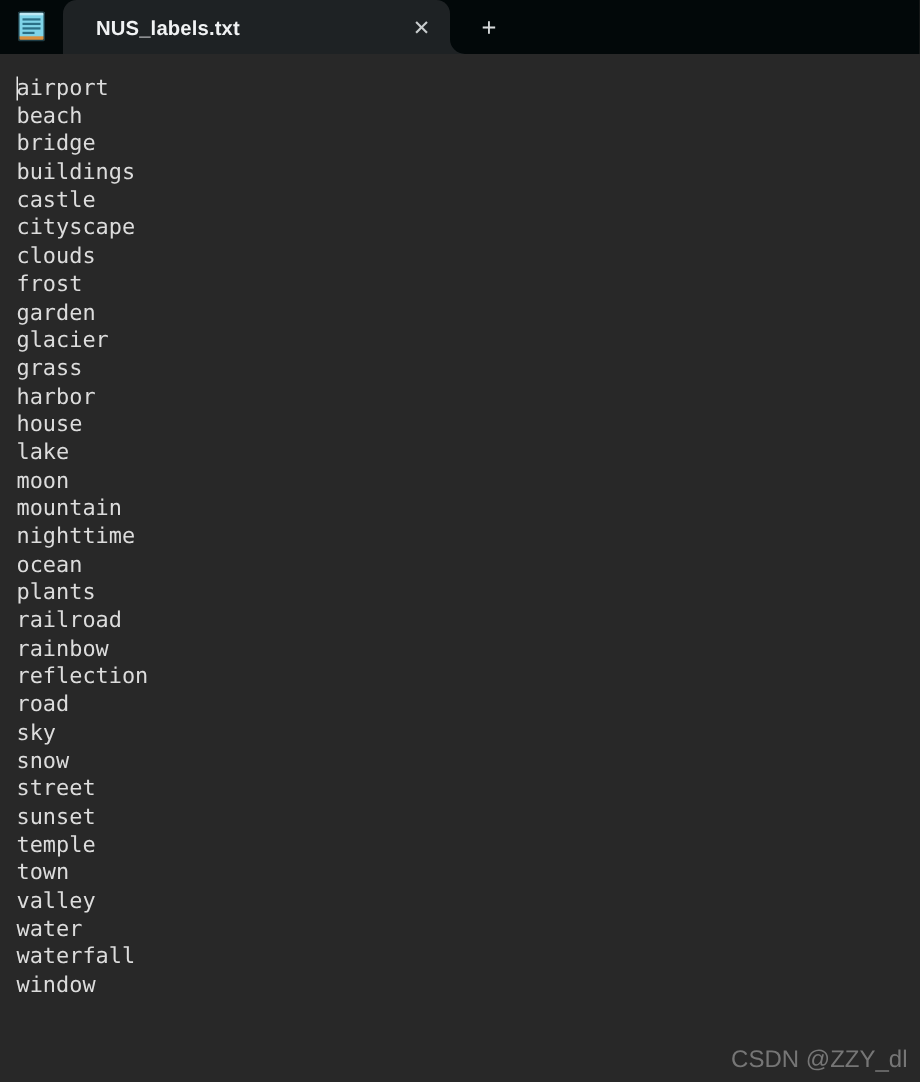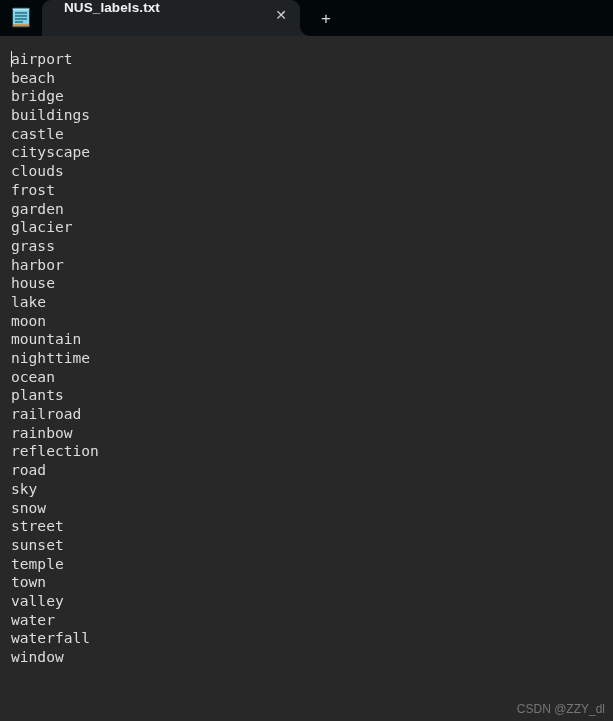--- a/index.html
+++ b/index.html
@@ -42,20 +42,21 @@
     top: 7px;
     width: 20px;
     height: 22px;
   }
 
   .tab {
     position: relative;
     height: 36px;
     box-sizing: border-box;
     display: flex;
+    align-items: center;
     background: #1e2224;
     border-radius: 9px 9px 0 0;
   }
   .tab.active {
     margin-left: 42px;
     width: 258px;
     padding: 0 0 0 22px;
   }
   .tab-title {
     font-size: 13.5px;
@@ -169,21 +170,21 @@
     width: 1px;
     height: 16px;
     background: #e8e8e8;
   }
 
   
   #watermark {
     position: absolute;
     right: 8px;
     bottom: 5px;
-    font-size: 12px;
+    font-size: 16px;
     color: #767676;
     font-family: "Liberation Sans", sans-serif;
     white-space: nowrap;
     user-select: none;
   }
 </style>
 </head>
 <body>
 
 <div id="app-window">

